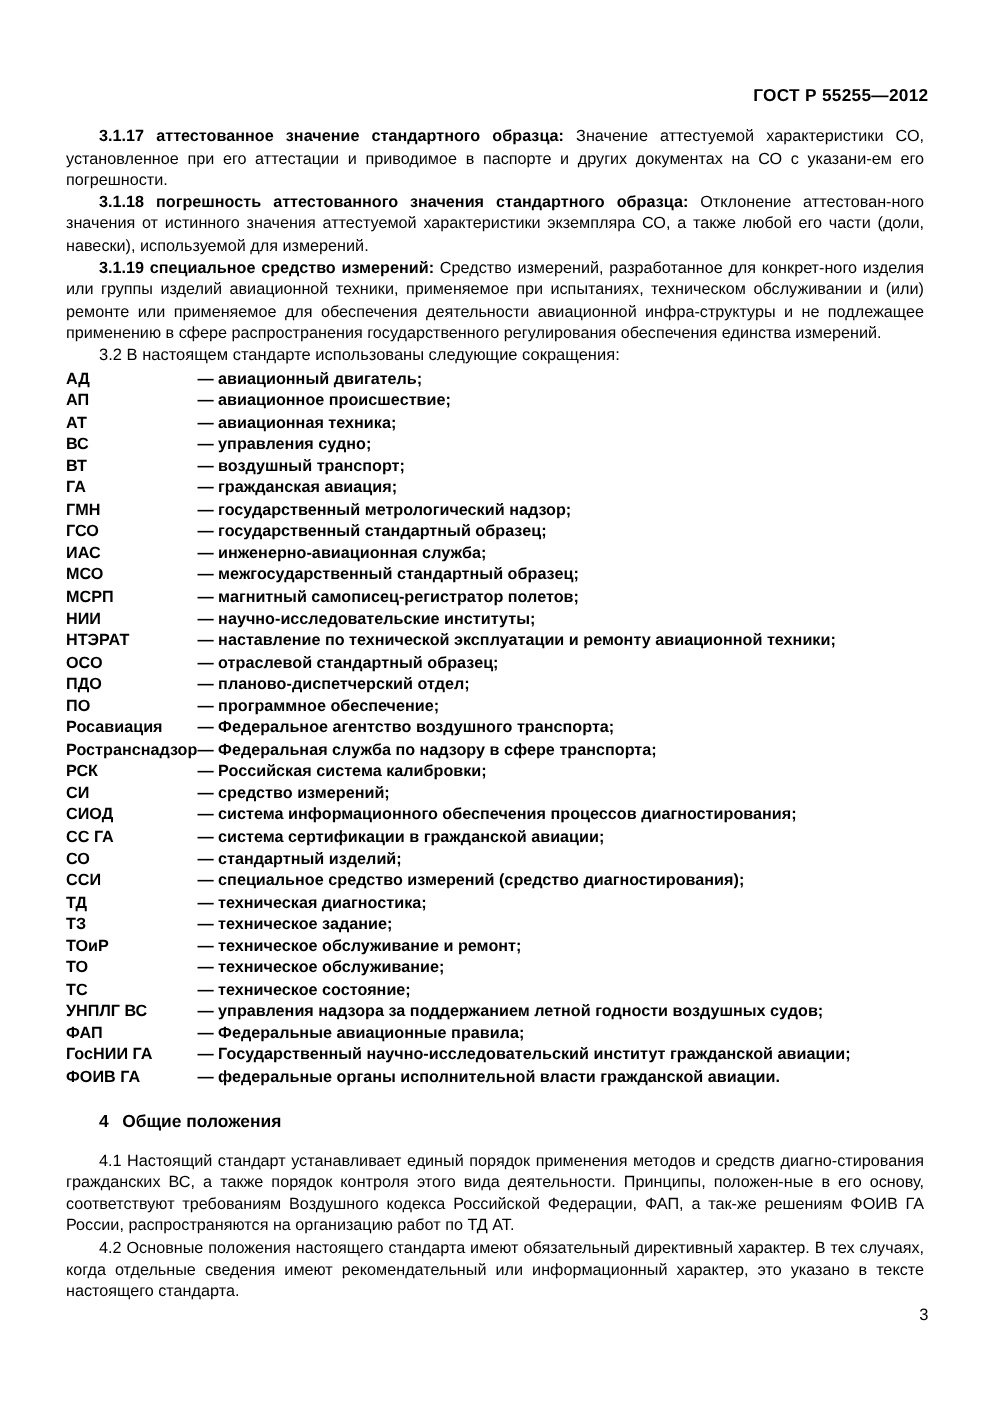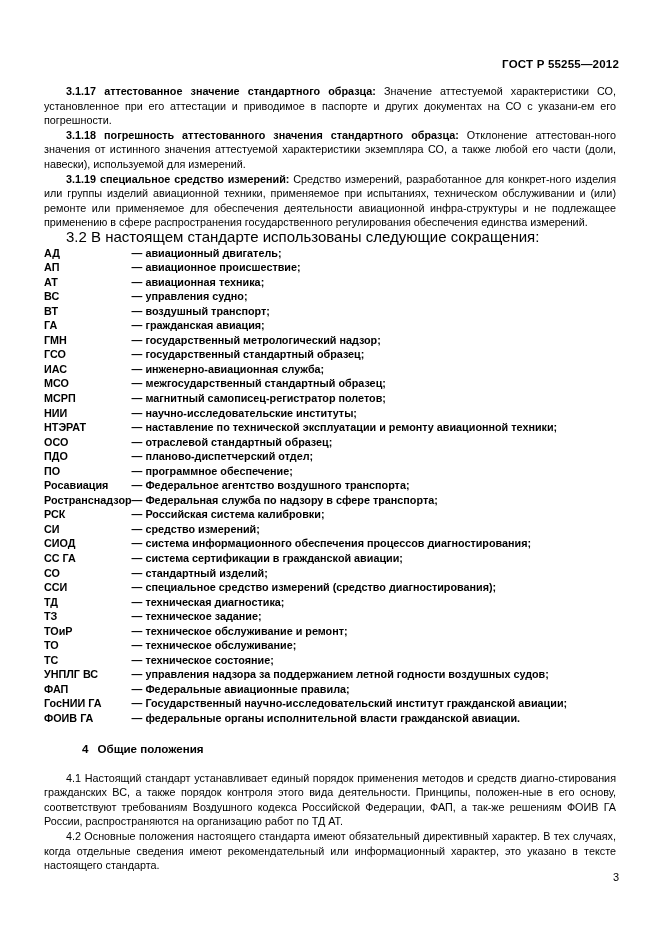--- a/index.html
+++ b/index.html
@@ -41,21 +41,21 @@
     font-size: 10.8px;
     line-height: 14.6px;
     text-align: justify;
     text-indent: 22px;
   }
   .b {
     font-weight: bold;
   }
   .abbr-intro {
     margin: 0;
-    font-size: 15px;
+    font-size: 11px;
     line-height: 14.6px;
     text-indent: 22px;
   }
   table.abbr {
     border-collapse: collapse;
     margin: 0;
     margin-top: 1px;
     font-weight: bold;
   }
   table.abbr td {
@@ -68,21 +68,21 @@
     width: 70px;
     padding-left: 22px;
     white-space: nowrap;
   }
   td.def {
     padding-left: 0px;
   }
   h2.section {
     font-size: 11.6px;
     font-weight: bold;
-    margin: 16px;
+    margin: 0;
     padding: 0;
   }
   .section-wrap {
     margin-top: 15px;
     margin-bottom: 13px;
     padding-left: 22px;
   }
   .section-num {
     display: inline-block;
     margin-right: 9px;

